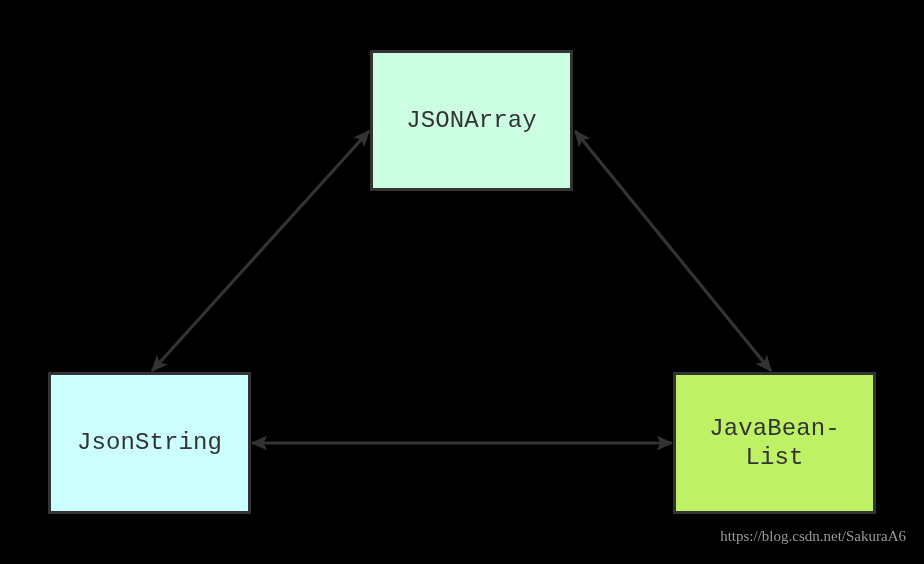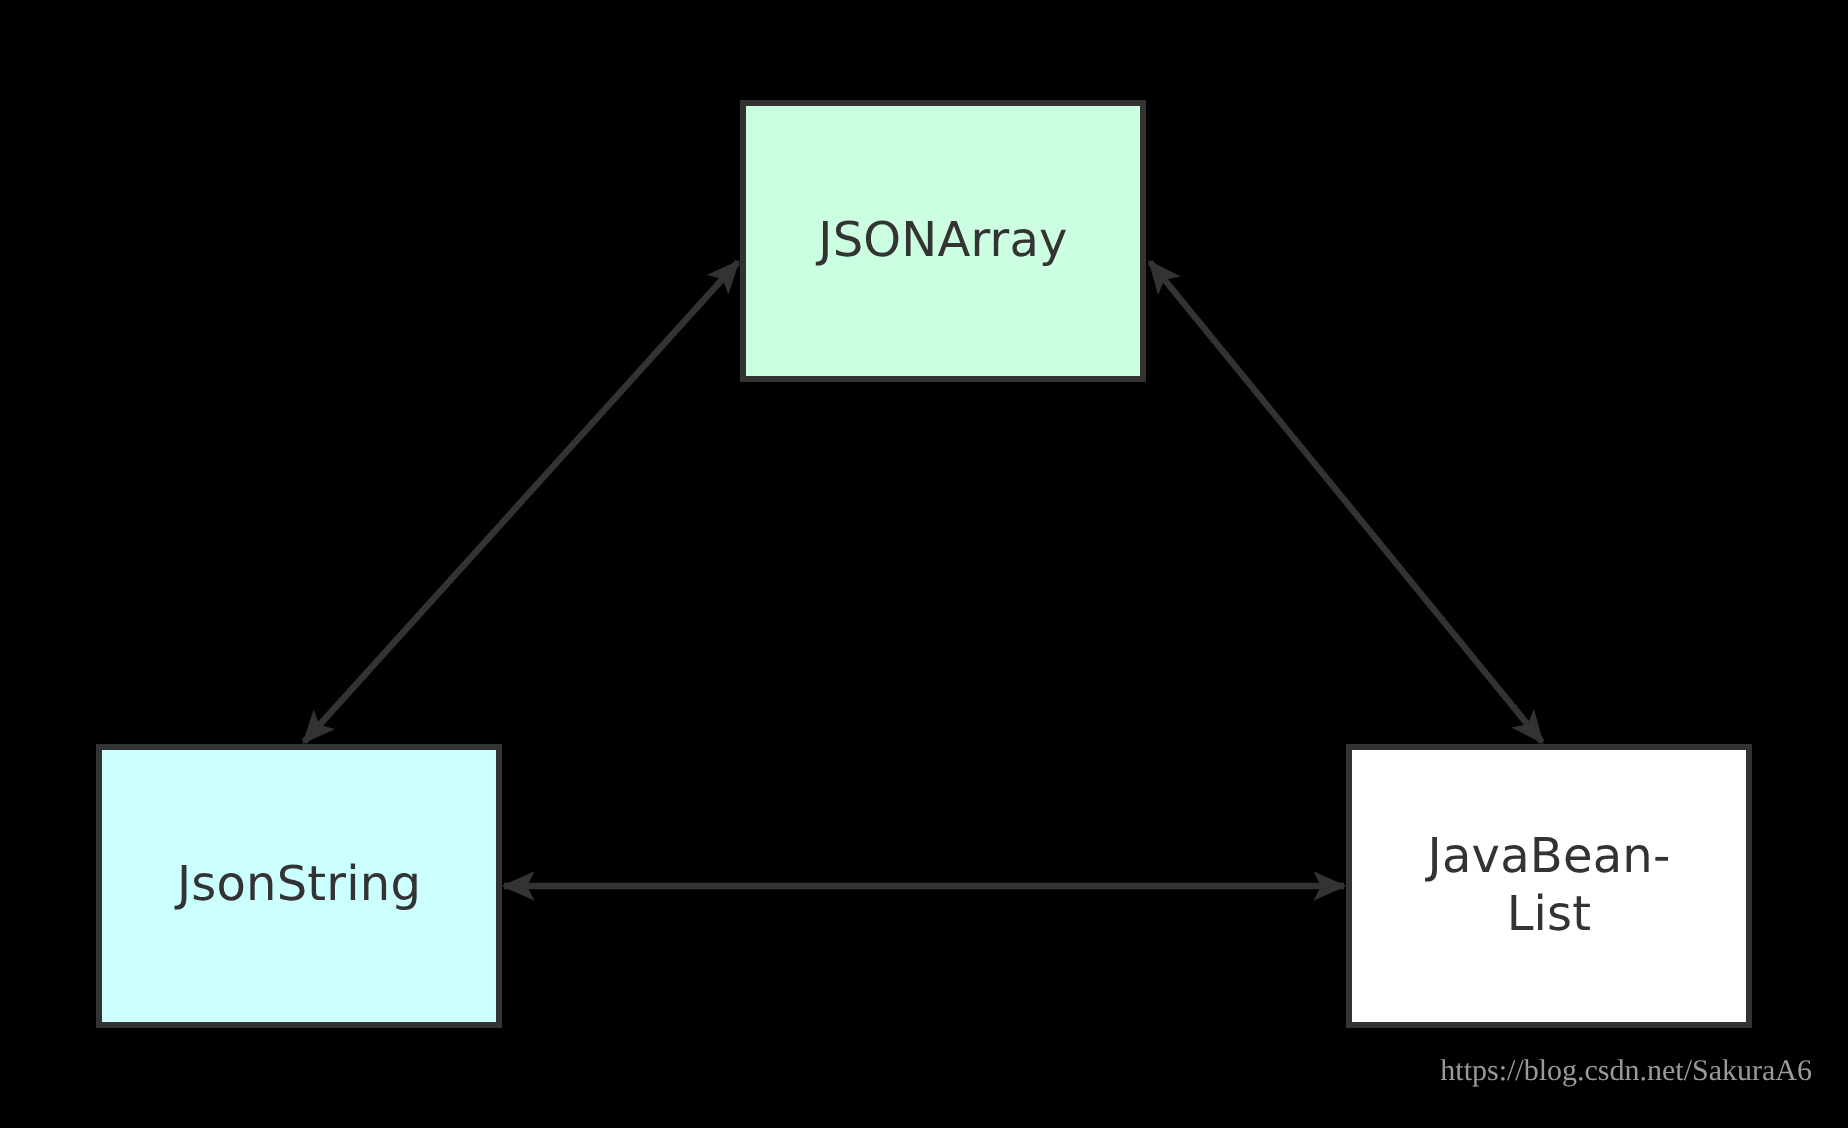--- a/index.html
+++ b/index.html
@@ -39,20 +39,21 @@
     color: #333333;
     font-size: 24px;
     line-height: 1.22;
     letter-spacing: 0.1px;
     font-family: "DejaVu Sans", "Liberation Sans", sans-serif;
   }
   .node-label {
     display: block;
     padding: 0 18px;
     white-space: pre-line;
+    font-family: Liberation Mono, monospace;
   }
   #node-jsonarray {
     left: 370px;
     top: 50px;
     width: 203px;
     height: 141px;
   }
   #node-jsonstring {
     left: 48px;
     top: 372px;
@@ -98,20 +99,20 @@
   </svg>
 
   <div class="node" id="node-jsonarray" style="background:#ccffe1;">
     <span class="node-label">JSONArray</span>
   </div>
 
   <div class="node" id="node-jsonstring" style="background:#ccffff;">
     <span class="node-label">JsonString</span>
   </div>
 
-  <div class="node" id="node-javabeanlist" style="background:#ffffff;">
+  <div class="node" id="node-javabeanlist" style="background:#bef264;">
     <span class="node-label">JavaBean-
 List</span>
   </div>
 
   <div id="watermark">https://blog.csdn.net/SakuraA6</div>
 
 </div>
 
 </body></html>

